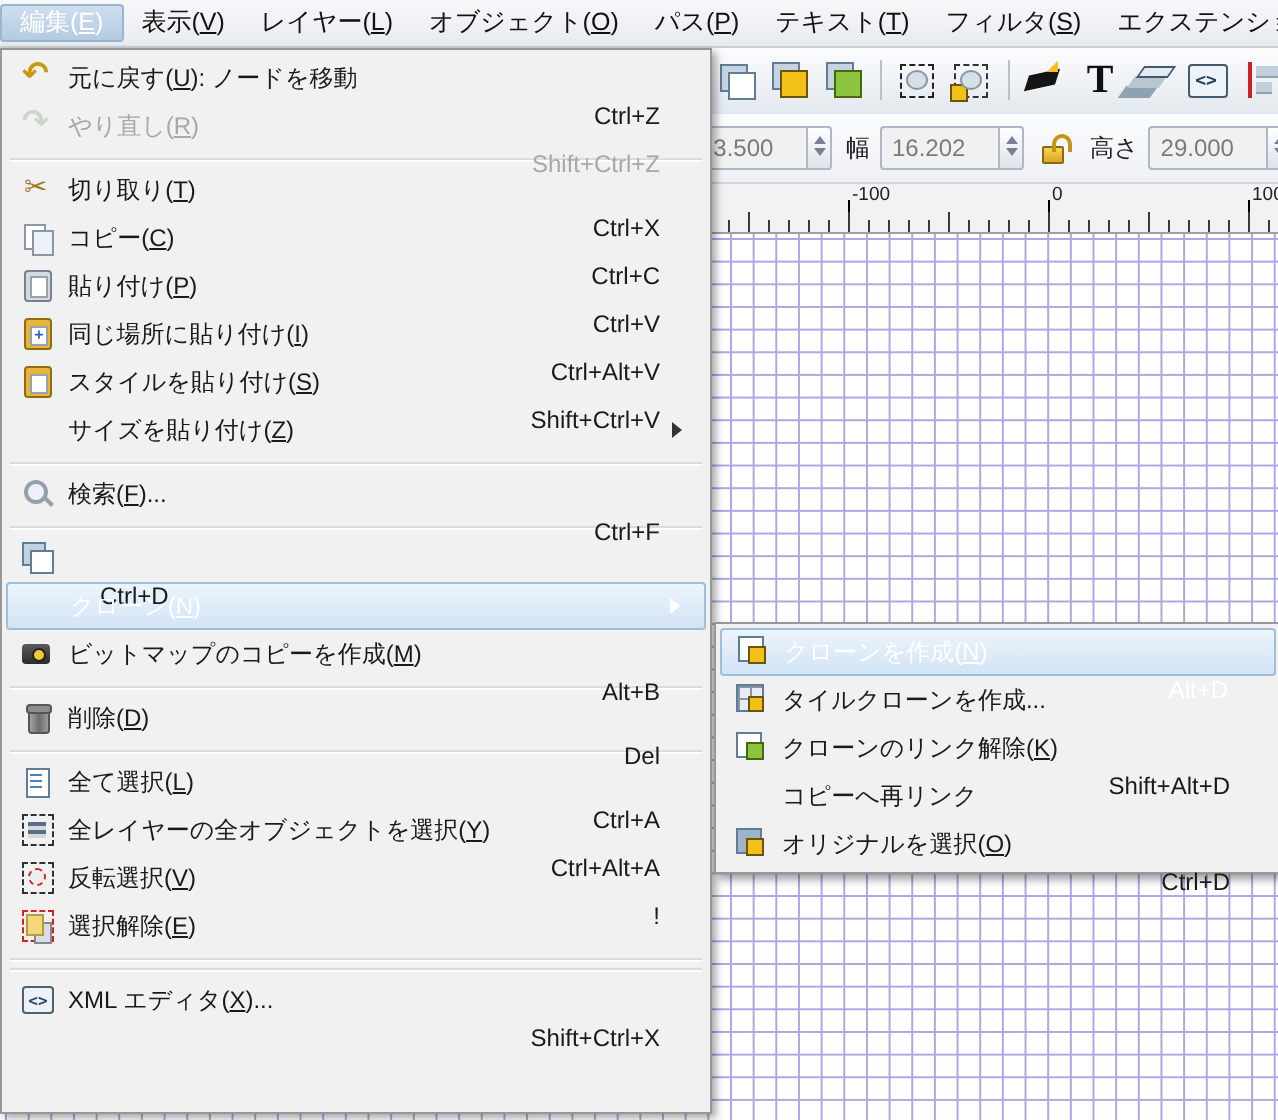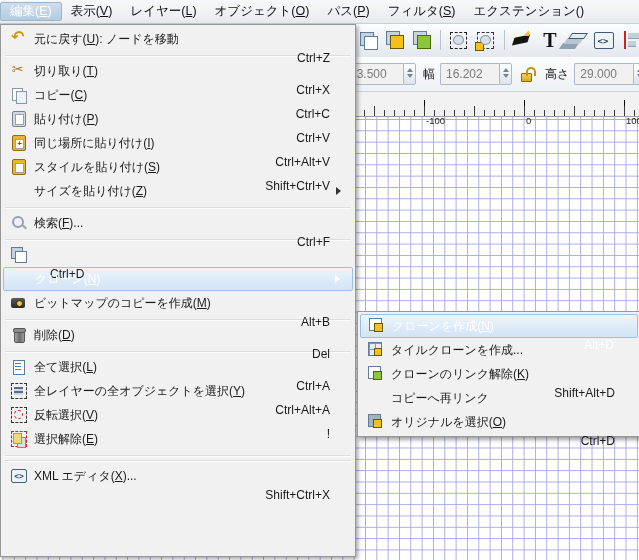--- a/index.html
+++ b/index.html
@@ -63,21 +63,21 @@
   
   .ruler{position:absolute;left:0;top:91px;right:0;height:25px;background:#f2f2f2;border-bottom:1px solid #9aa0a6;z-index:1;}
   .ticks{position:absolute;inset:0;
     background-image:
       repeating-linear-gradient(90deg,#3a3a3a 0 1px,transparent 1px 10px),
       repeating-linear-gradient(90deg,#3a3a3a 0 1px,transparent 1px 50px),
       repeating-linear-gradient(90deg,#000 0 1px,transparent 1px 100px);
     background-size:100% 6px,100% 10px,100% 16px;
     background-position:4px bottom,24px bottom,24px bottom;
     background-repeat:repeat-x;}
-  .rlabel{position:absolute;top:1px;font-size:9.5px;color:#222;margin-top:23px;}
+  .rlabel{position:absolute;top:1px;font-size:9.5px;color:#222;}
 
   
   .canvas{position:absolute;left:0;top:116px;right:0;bottom:0;background:#fff;
     background-image:linear-gradient(90deg,#a9a9e4 1px,transparent 1px),linear-gradient(#a9a9e4 1px,transparent 1px);
     background-size:11.33px 11.33px;background-position:2.5px 3px;z-index:0;}
 
   
   .menu-panel{position:absolute;left:0;top:24px;width:356px;height:533px;box-sizing:border-box;
     background:#f1f1f1;border:1px solid #979797;box-shadow:2px 2px 4px rgba(0,0,0,.35);
     padding:2px;z-index:10;}
@@ -161,20 +161,23 @@
       <div class="mb-item">
         <span>レイヤー(<u>L</u>)</span>
       </div>
       <div class="mb-item">
         <span>オブジェクト(<u>O</u>)</span>
       </div>
       <div class="mb-item">
         <span>パス(<u>P</u>)</span>
       </div>
       <div class="mb-item">
+        <span>テキスト(<u>T</u>)</span>
+      </div>
+      <div class="mb-item">
         <span>フィルタ(<u>S</u>)</span>
       </div>
       <div class="mb-item">
         <span>エクステンション()</span>
       </div>
   </div>
 
   <div class="toolbar1">
     <div class="tbtn">
         <span class="tb-ic t-duplicate"><i class="mod"></i></span>
@@ -246,20 +249,26 @@
 
   </div>
 
   <div class="menu-panel">
     <div class="mi">
         <span class="mi-ic ic-undo"></span>
         <span class="lbl">元に戻す(<u>U</u>): ノードを移動</span>
         <span class="sc">Ctrl+Z</span>
         <span class="arr" style="visibility: hidden;"></span>
       </div>
+      <div class="mi disabled">
+        <span class="mi-ic ic-redo"></span>
+        <span class="lbl">やり直し(<u>R</u>)</span>
+        <span class="sc">Shift+Ctrl+Z</span>
+        <span class="arr" style="visibility: hidden;"></span>
+      </div>
       <div class="msep"></div>
       <div class="mi">
         <span class="mi-ic ic-cut"></span>
         <span class="lbl">切り取り(<u>T</u>)</span>
         <span class="sc">Ctrl+X</span>
         <span class="arr" style="visibility: hidden;"></span>
       </div>
       <div class="mi">
         <span class="mi-ic ic-copy"></span>
         <span class="lbl">コピー(<u>C</u>)</span>

